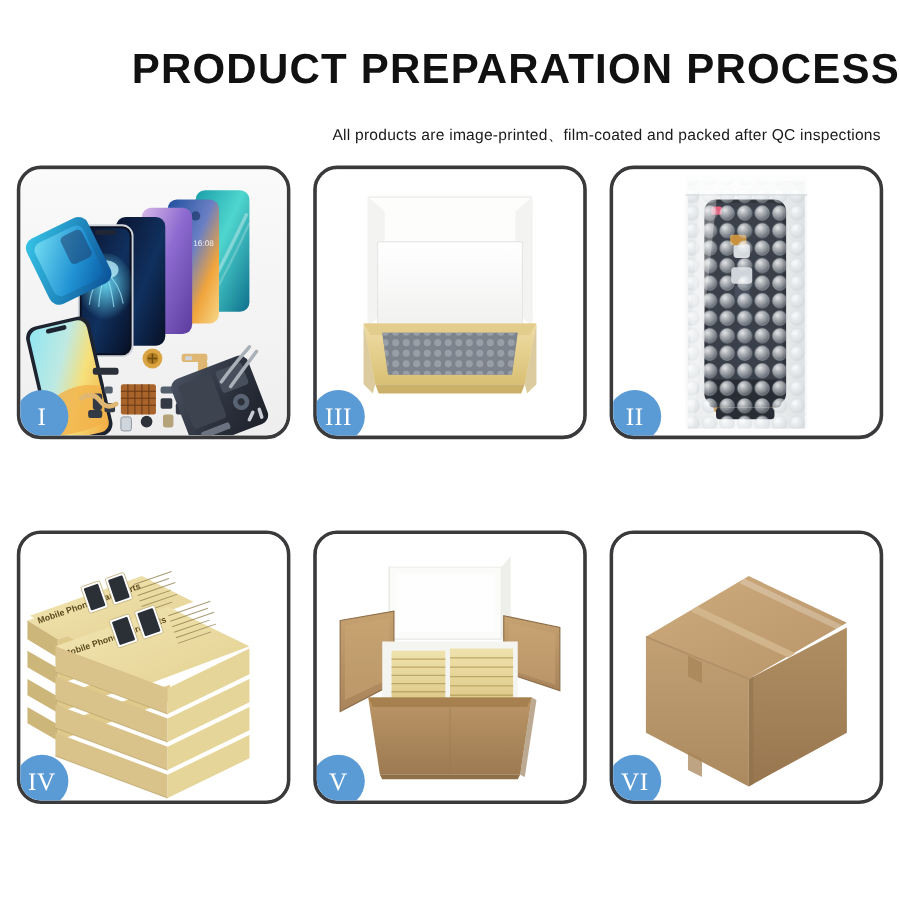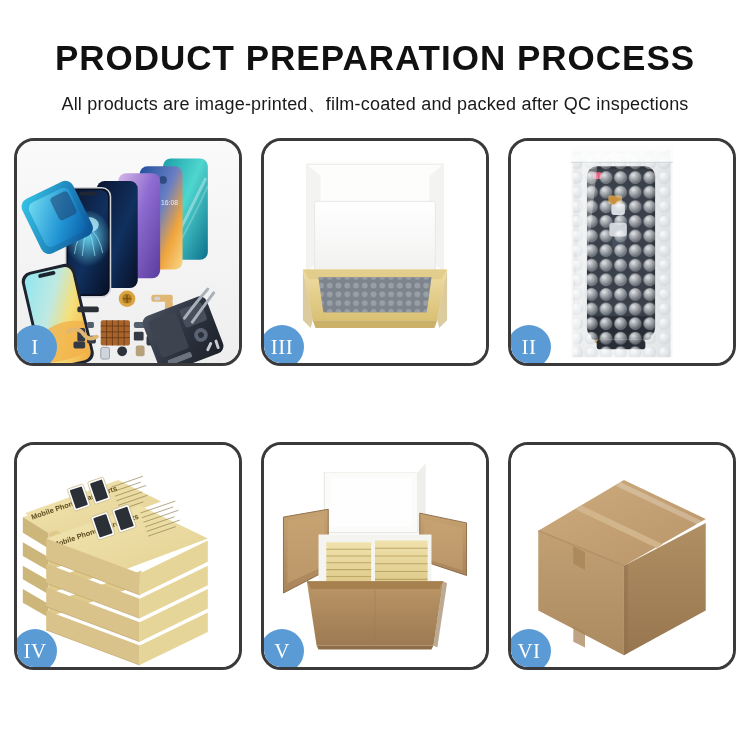--- a/index.html
+++ b/index.html
@@ -9,33 +9,33 @@
     font-family: "Liberation Sans", sans-serif;
     overflow: hidden;
   }
   #page {
     position: relative;
     width: 750px; height: 750px;
     background: #ffffff;
   }
 
   
-  .header { position: absolute; top: 0; left: 0; width: 750px; text-align: center; }
+  .header { position: absolute; top: 0; left: 0; width: 750px; text-align: right; }
   .title {
     margin: 0; padding-top: 38px;
     font-family: "Liberation Sans", sans-serif;
     font-size: 35px; font-weight: 700;
     letter-spacing: 1.0px;
     color: #111111;
     white-space: nowrap;
   }
   .subtitle {
-    margin: 4px; padding-top: 10px;
+    margin: 16px; padding-top: 10px;
     font-family: "Liberation Sans", sans-serif;
-    font-size: 18px; font-weight: 400;
+    font-size: 13px; font-weight: 400;
     color: #1a1a1a;
     letter-spacing: 0.2px;
     white-space: nowrap;
   }
 
   
   .grid {
     position: absolute;
     top: 138px; left: 14px;
     width: 722px;

